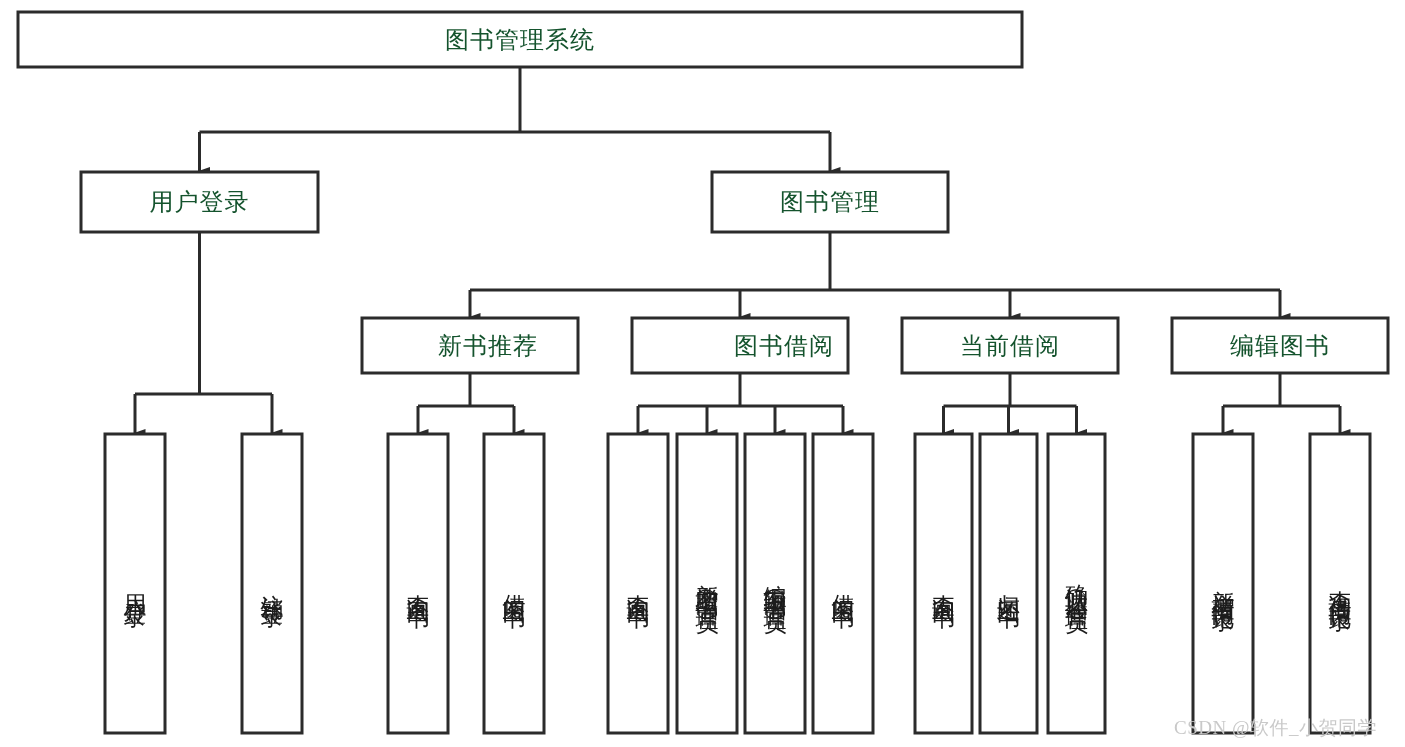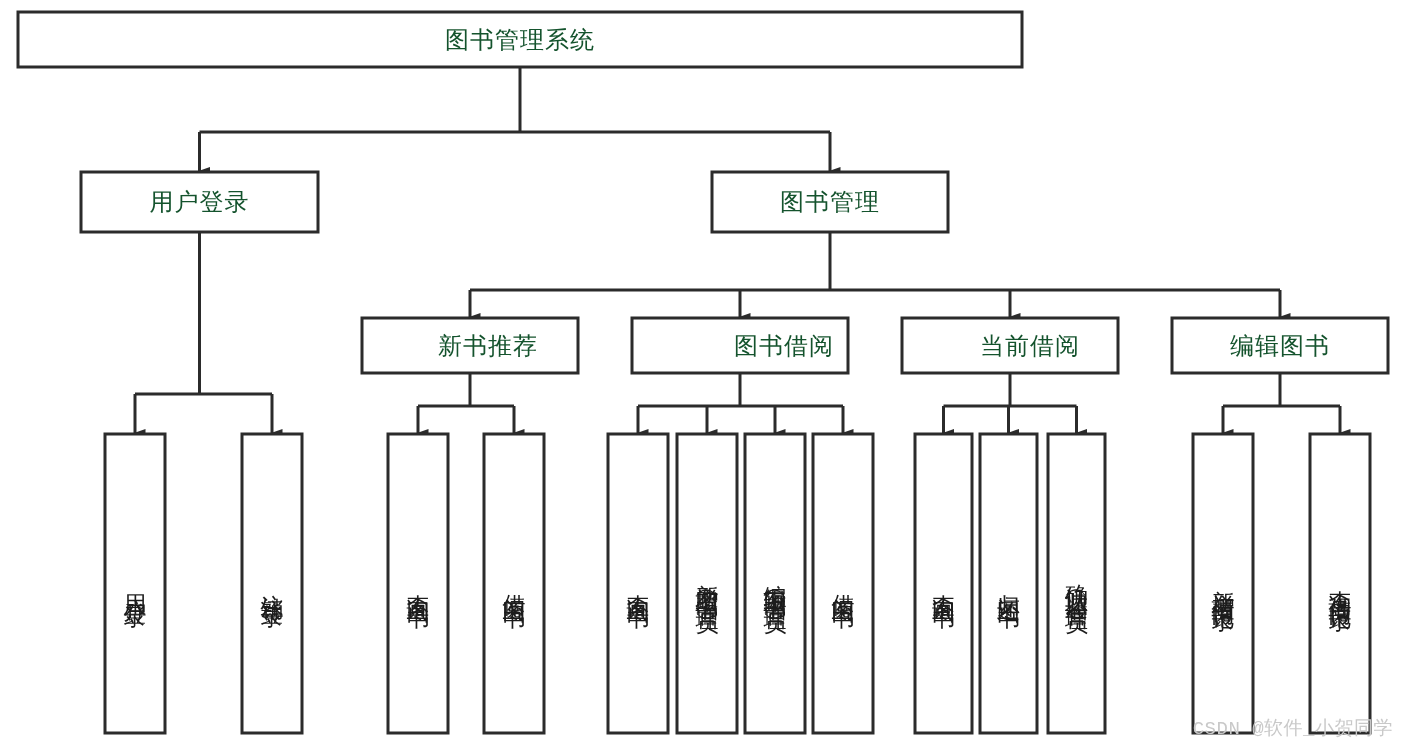--- a/index.html
+++ b/index.html
@@ -66,23 +66,23 @@
   }
   .hlabel-text {
     font-family: Liberation Sans, sans-serif;
     font-size: 24px;
     color: #14532d;
     white-space: nowrap;
     letter-spacing: 1px;
   }
   .watermark {
     position: absolute;
-    right: 12px;
+    right: 28px;
     bottom: 6px;
-    font-family: Liberation Mono, monospace;
+    font-family: Liberation Serif, serif;
     font-size: 19px;
     color: #c9c9c9;
     white-space: nowrap;
     pointer-events: none;
     letter-spacing: 0.5px;
   }
 </style>
 </head>
 <body>
 
@@ -163,21 +163,21 @@
       </div>
       <div class="hlabel-wrap" style="left: 712px; top: 172px; width: 236px; height: 60px;">
         <div class="hlabel-text">图书管理</div>
       </div>
       <div class="hlabel-wrap" style="left: 362px; top: 318px; width: 252px; height: 55px;">
         <div class="hlabel-text">新书推荐</div>
       </div>
       <div class="hlabel-wrap" style="left: 632px; top: 318px; width: 216px; height: 55px; padding-left: 44px;">
         <div class="hlabel-text">图书借阅</div>
       </div>
-      <div class="hlabel-wrap" style="left: 902px; top: 318px; width: 216px; height: 55px; padding-left: 20px;">
+      <div class="hlabel-wrap" style="left: 902px; top: 318px; width: 216px; height: 55px;">
         <div class="hlabel-text">当前借阅</div>
       </div>
       <div class="hlabel-wrap" style="left: 1172px; top: 318px; width: 216px; height: 55px;">
         <div class="hlabel-text">编辑图书</div>
       </div>
       <div class="vlabel-wrap" style="left: 105px; top: 434px; width: 60px; height: 299px;">
         <div class="vlabel-text">用户登录</div>
       </div>
       <div class="vlabel-wrap" style="left: 242px; top: 434px; width: 60px; height: 299px;">
         <div class="vlabel-text">注销登录</div>

